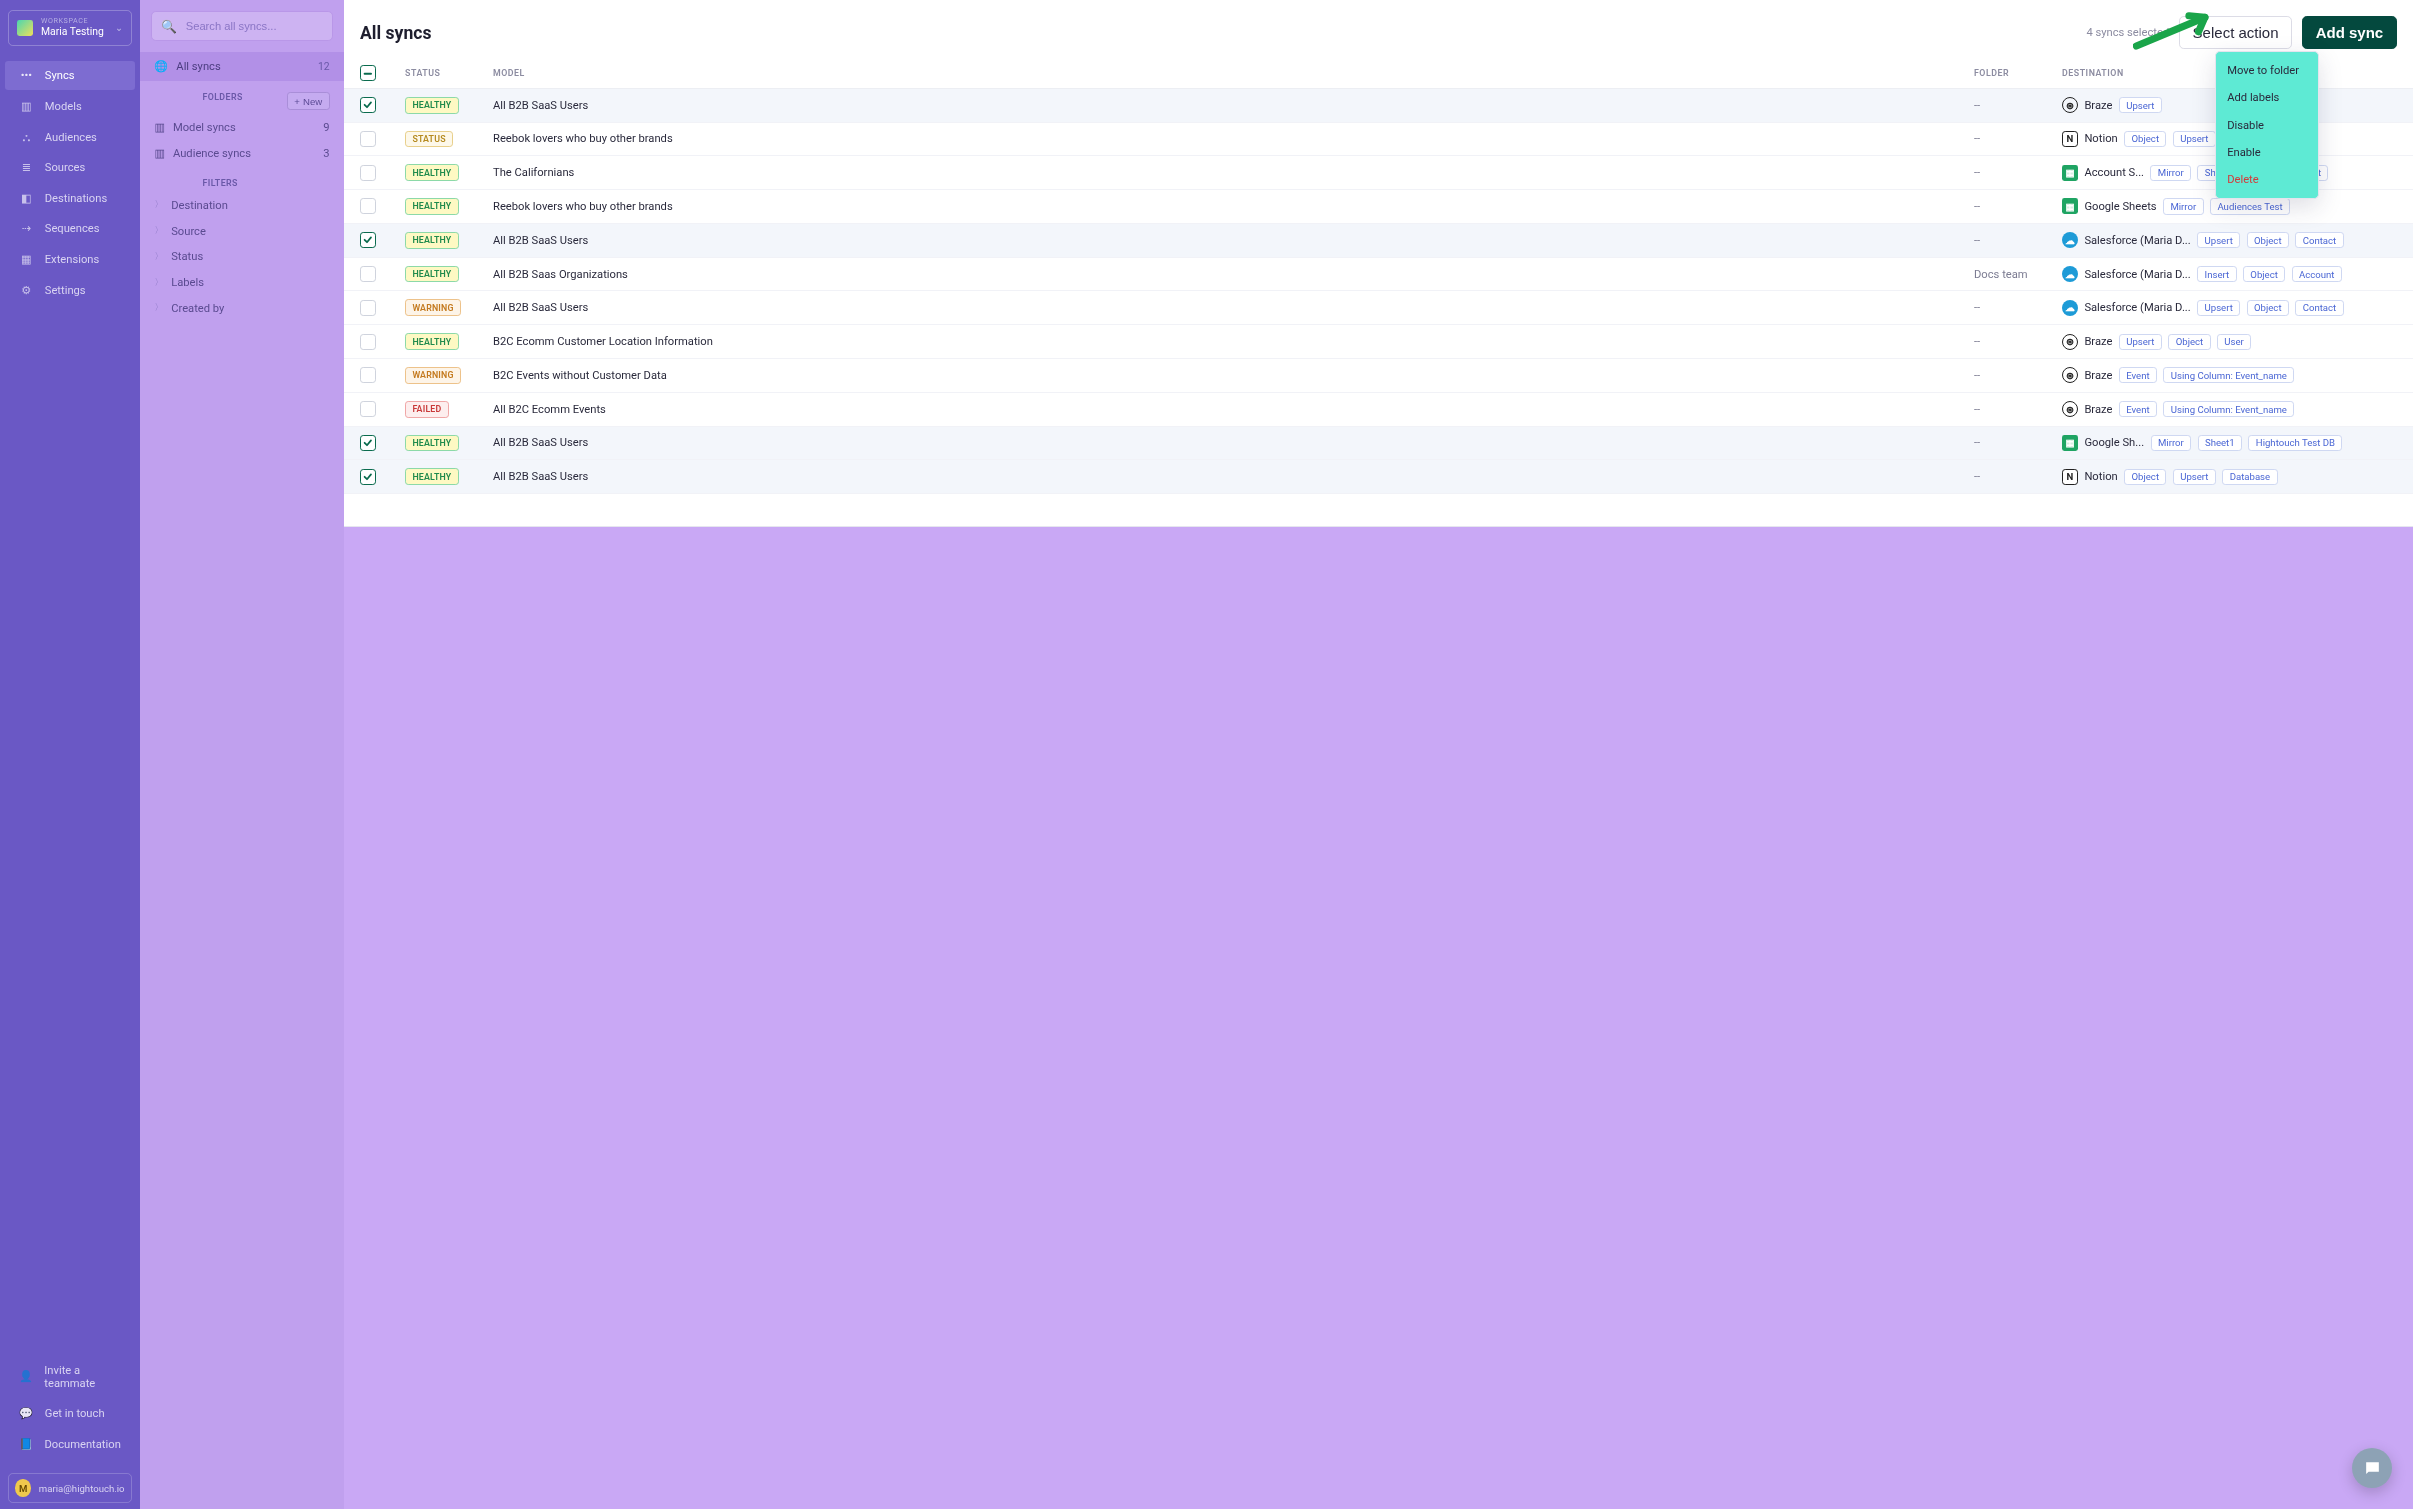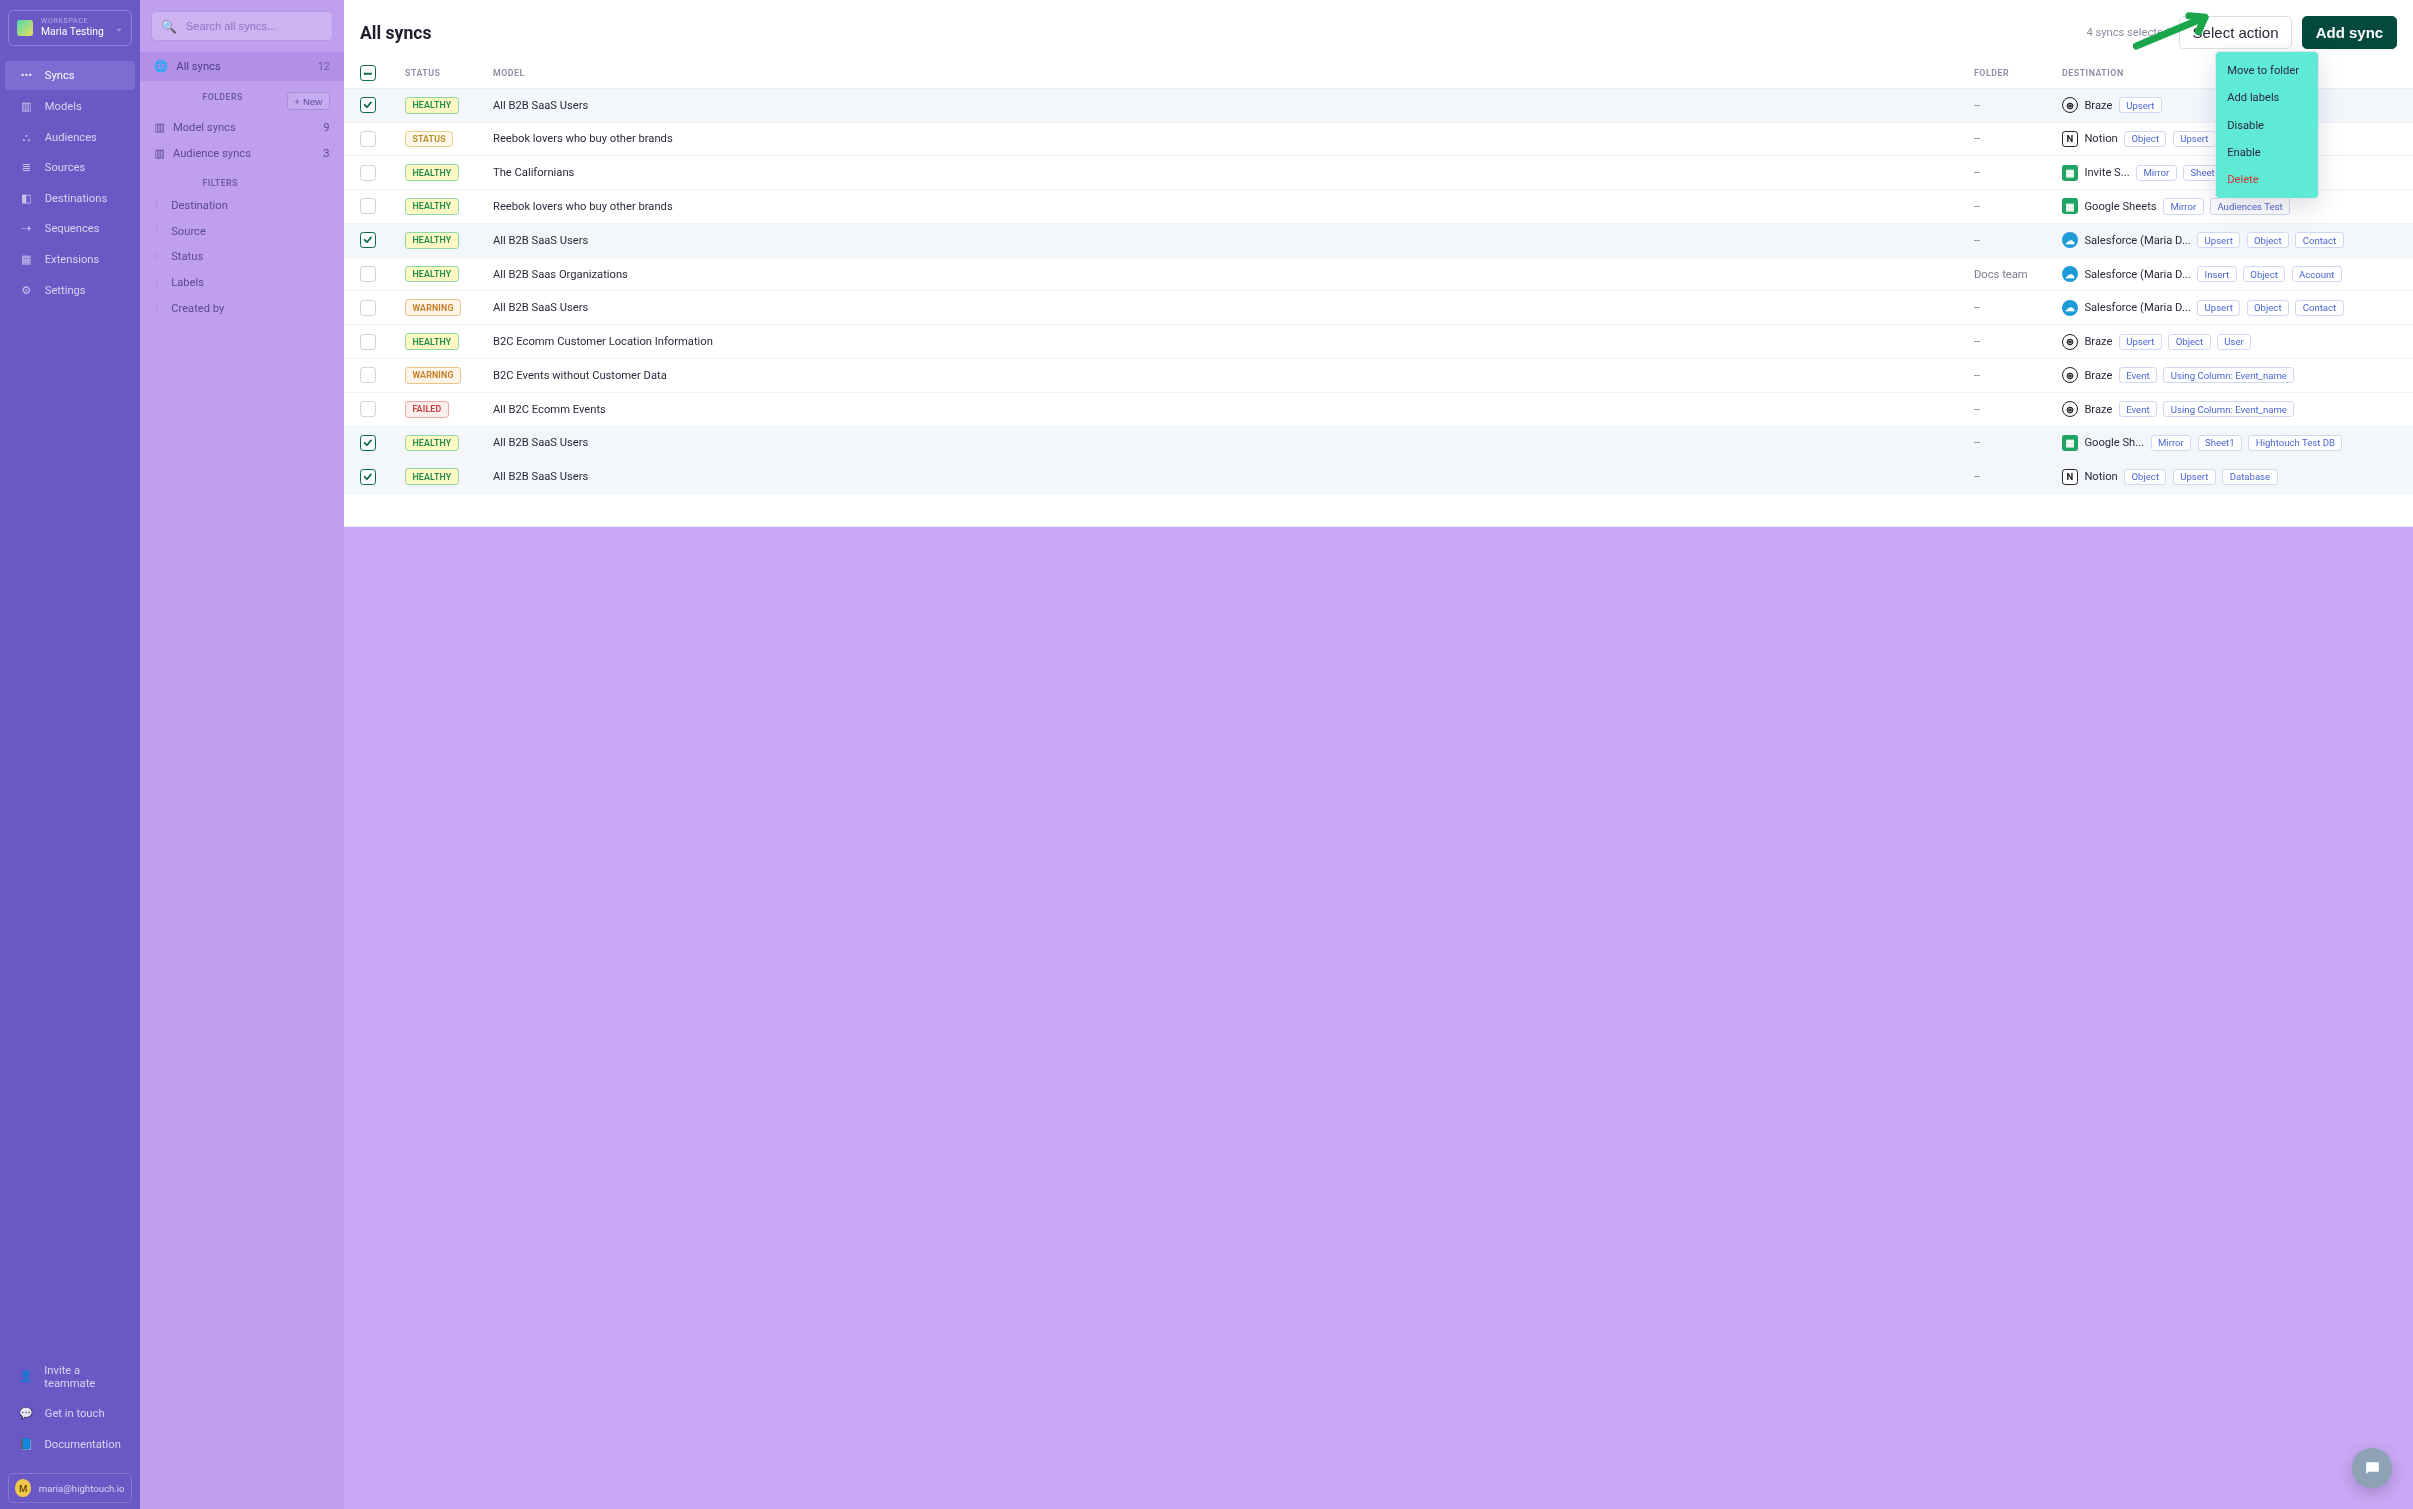--- a/index.html
+++ b/index.html
@@ -338,21 +338,21 @@
           </div>
           <div class="row">
     <div>
               <div class="cb "></div>
             </div>
     <div><span class="badge b-healthy">HEALTHY</span></div>
     <div>The Californians</div>
     <div class="folder-cell">--</div>
     <div class="dest">
       <div class="dest-icon di-gsheets">▦</div>
-      <span class="dest-name">Invite S...</span>
+      <span class="dest-name">Account S...</span>
       <span class="tag">Mirror</span> 
               <span class="tag">Sheet1</span> 
               <span class="tag">Audiences Test</span>
     </div>
           </div>
           <div class="row">
     <div>
               <div class="cb "></div>
             </div>
     <div><span class="badge b-healthy">HEALTHY</span></div>

